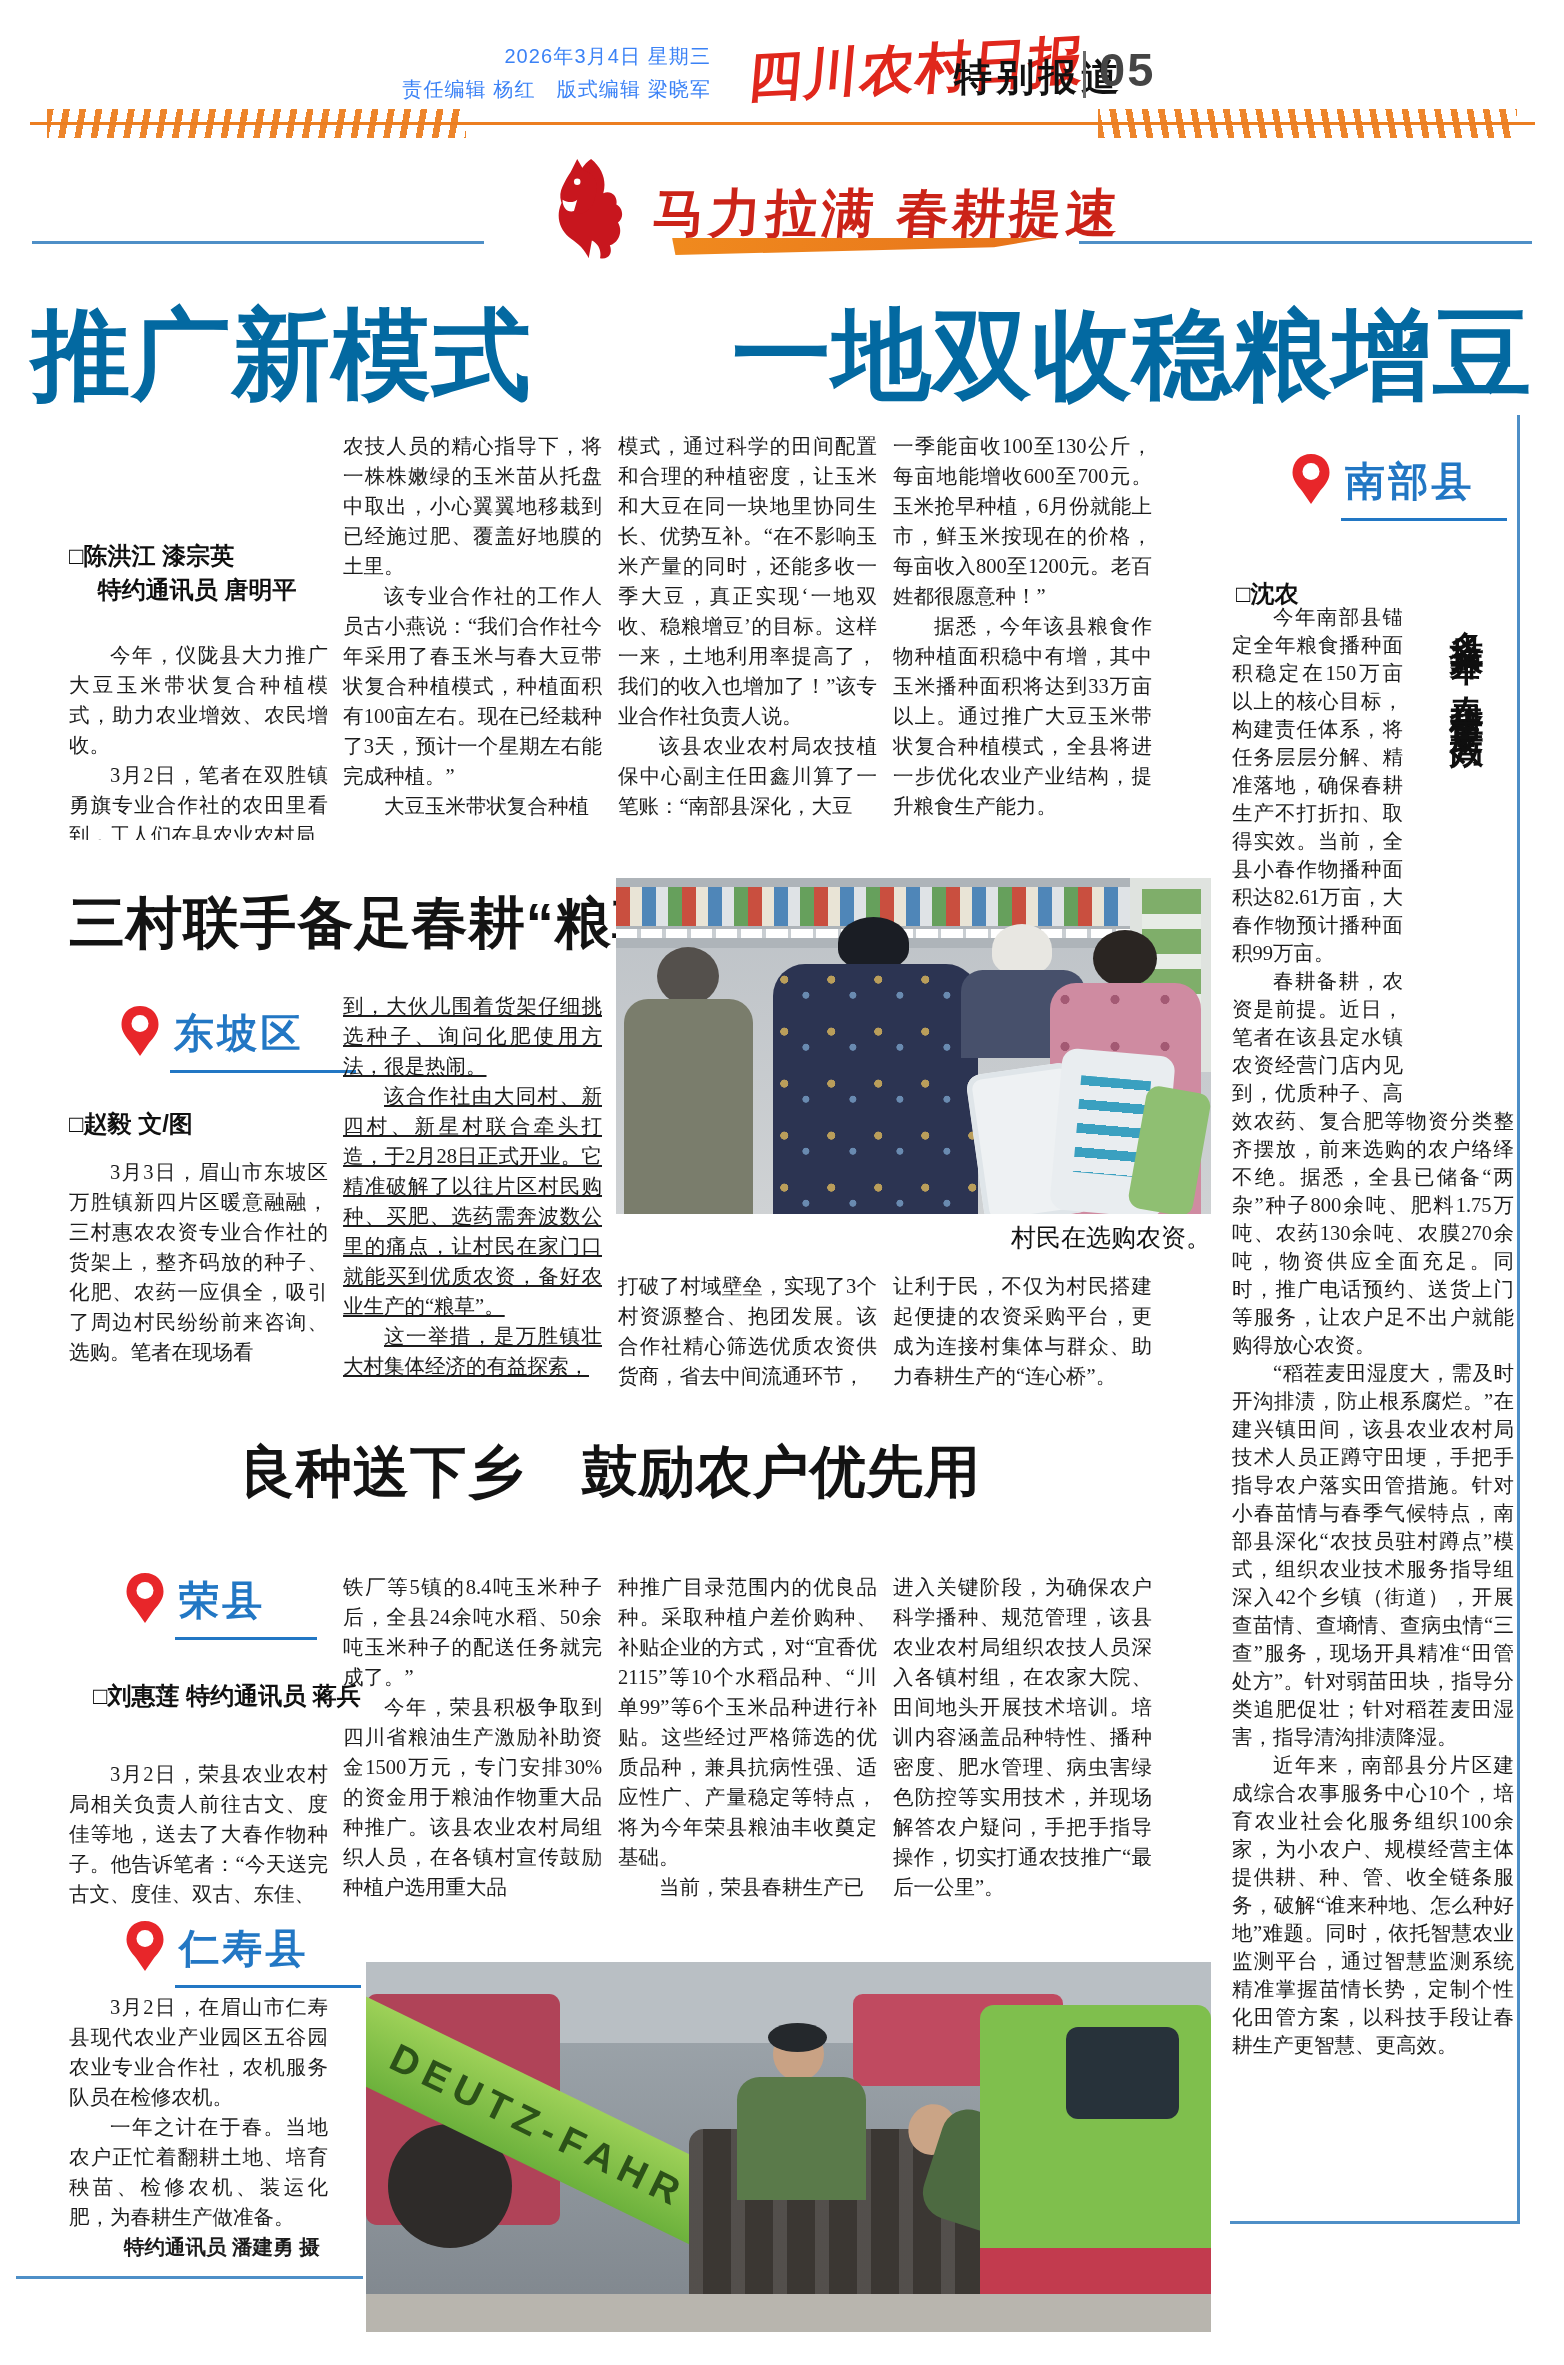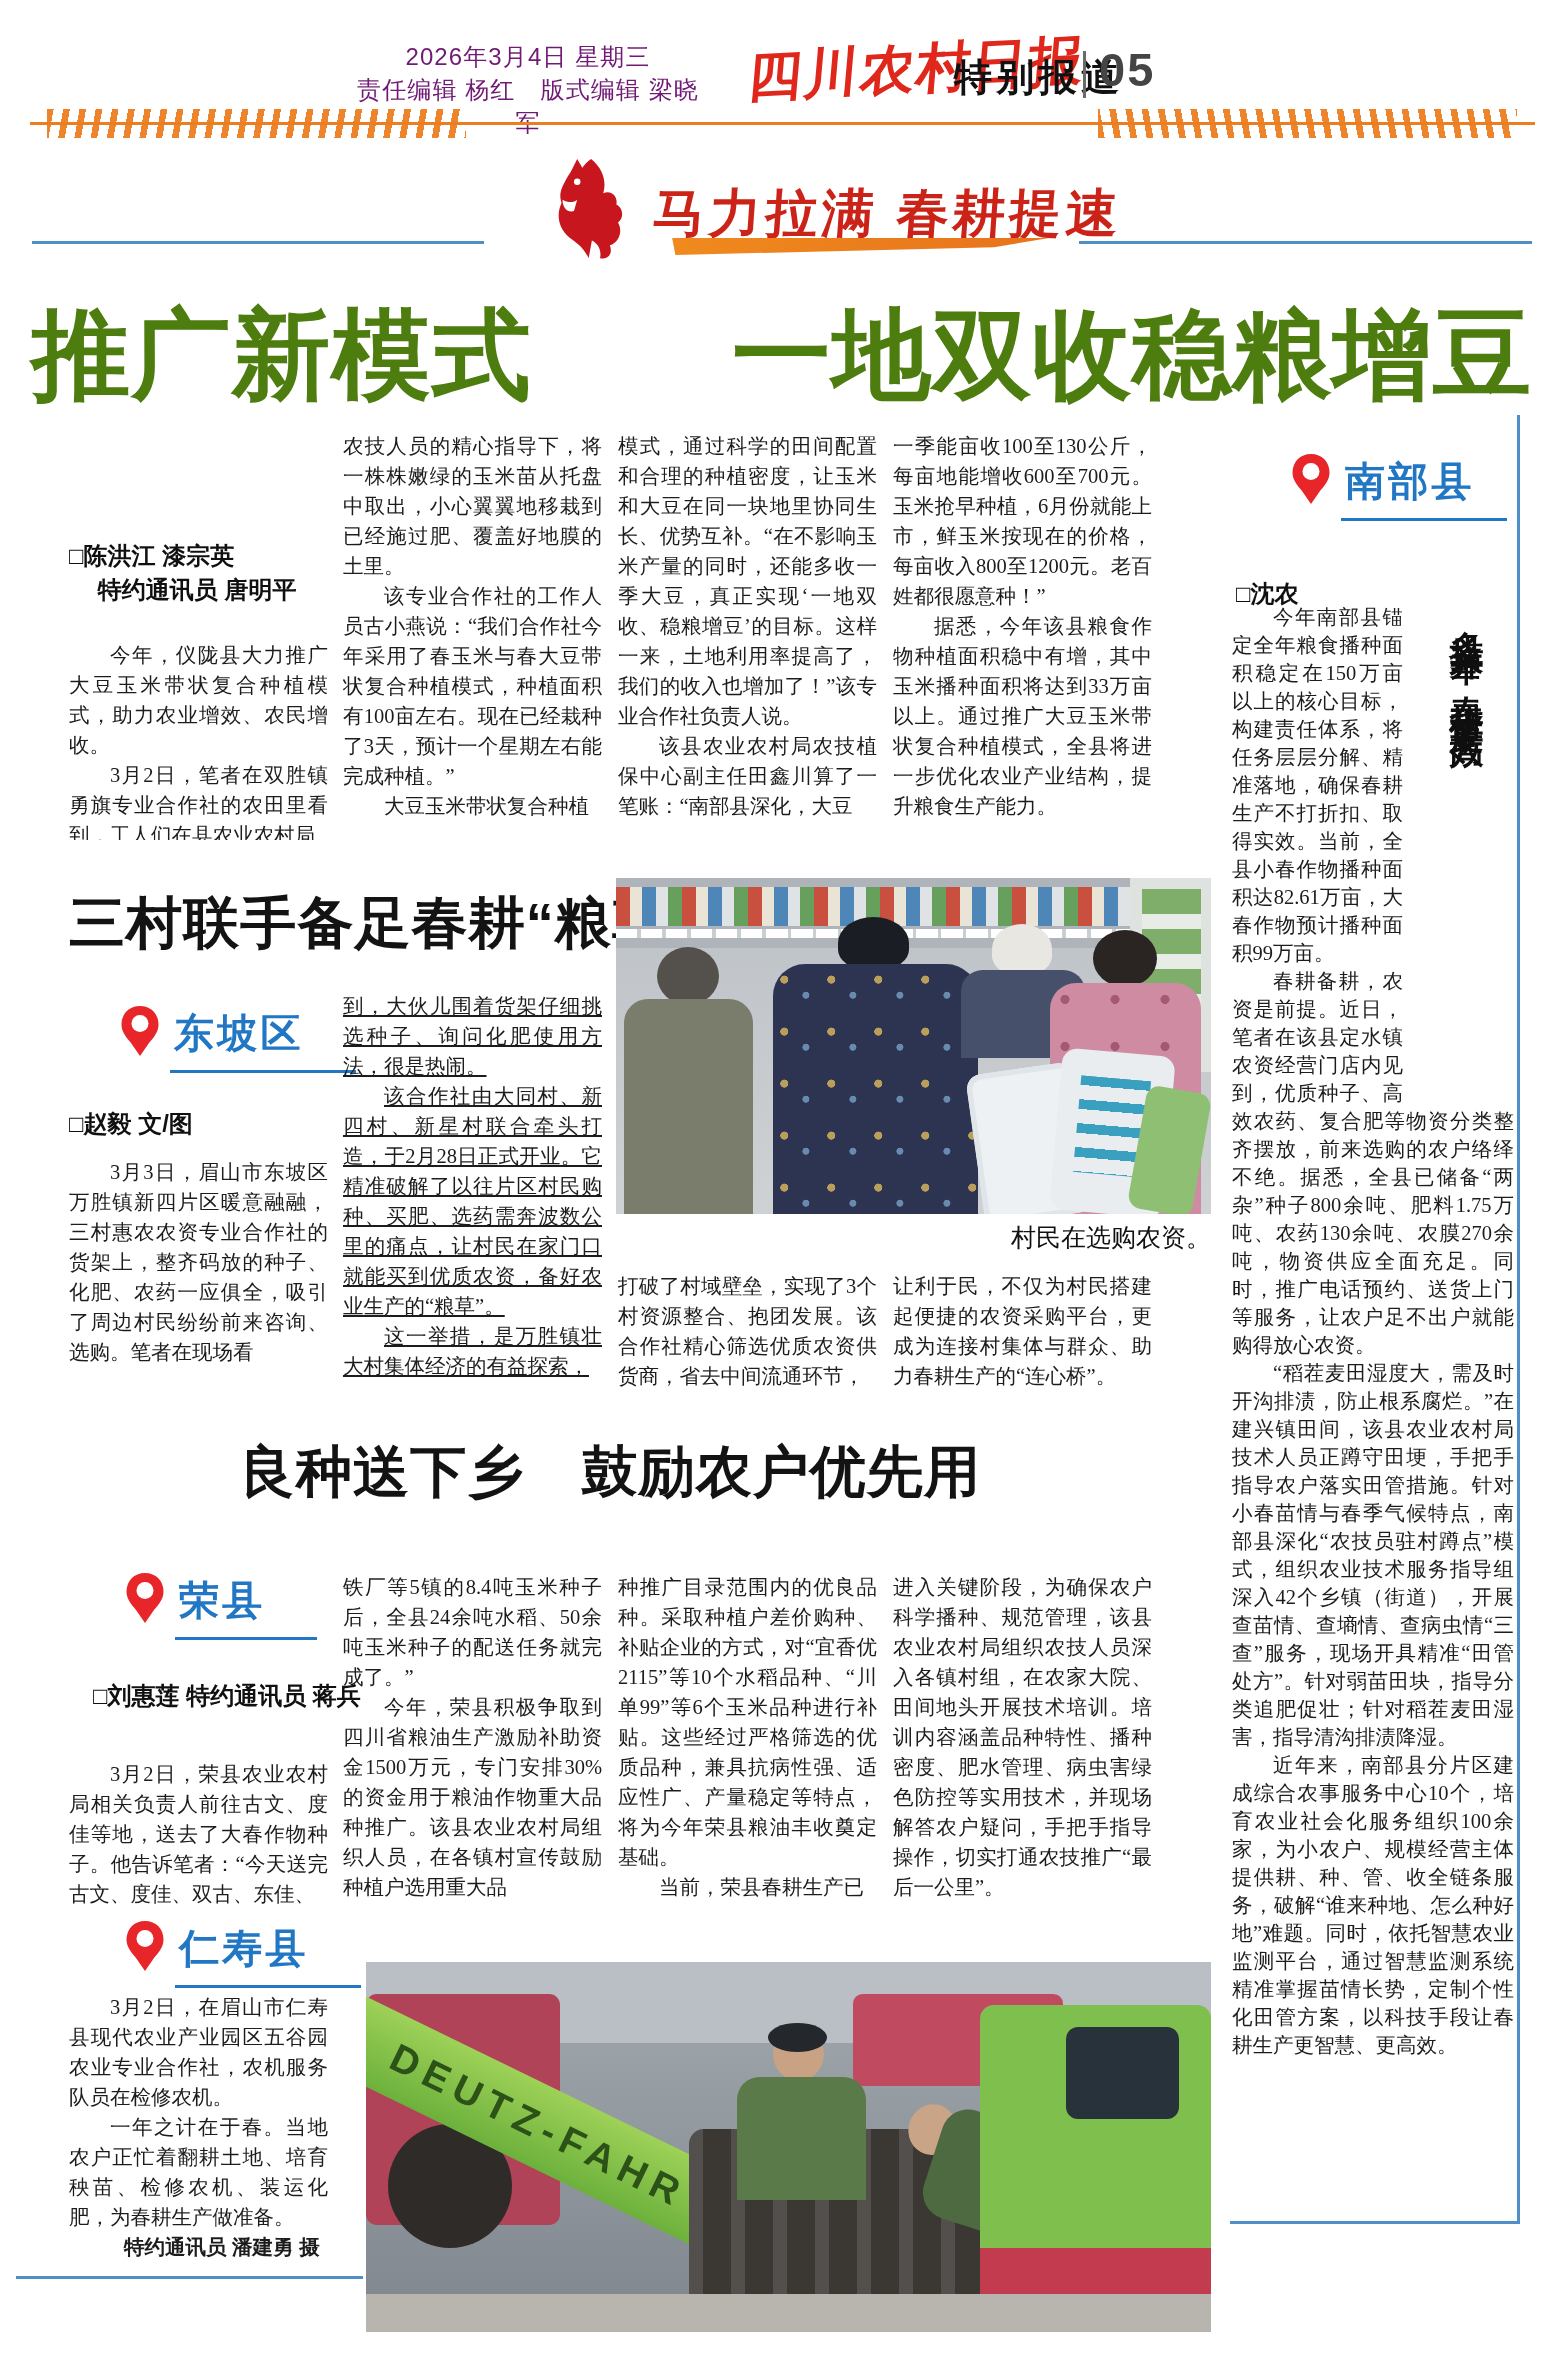--- a/index.html
+++ b/index.html
@@ -3,40 +3,40 @@
 <meta charset="utf-8">
 <style>
   html,body{margin:0;padding:0;background:#888;}
   .page{position:relative;width:1564px;height:2366px;background:#ffffff;overflow:hidden;
         font-family:"Liberation Sans",sans-serif;color:#1b1b1b;}
   .abs{position:absolute;}
   .line{position:absolute;background:#4E8FC7;}
   .oline{position:absolute;background:#EC7E20;}
 
   
-  .hdr-dates{position:absolute;left:345px;top:40px;width:366px;text-align:center;
-             font-size:24px;line-height:33px;color:#701a75;letter-spacing:1.1px;}
+  .hdr-dates{position:absolute;left:345px;top:40px;width:366px;text-align:right;
+             font-size:20px;line-height:33px;color:#3b82f6;letter-spacing:1.1px;}
   .masthead{position:absolute;left:748px;top:33px;font-family:"Liberation Serif","DejaVu Serif",serif;
             font-size:54px;font-weight:900;color:#E0271C;transform:rotate(-3deg) skewX(-8deg);
             letter-spacing:2.2px;}
   .sect-name{position:absolute;left:954px;top:52px;font-size:38px;font-weight:900;color:#111;letter-spacing:4.3px;}
   .pageno{position:absolute;left:1099px;top:42px;font-size:47px;font-weight:700;color:#454545;letter-spacing:2.2px;}
   .wheat{position:absolute;top:109px;height:29px;width:419px;opacity:.95;}
   .wheat.l{background:repeating-linear-gradient(100deg,#EC7E20 0 6.5px,rgba(0,0,0,0) 6.5px 16px);}
   .wheat.r{background:repeating-linear-gradient(80deg,#EC7E20 0 6.5px,rgba(0,0,0,0) 6.5px 16px);}
 
   
   .slogan{position:absolute;left:653px;top:179px;font-size:52px;font-weight:900;color:#CB2318;
           letter-spacing:4.3px;transform:skewX(-4deg);white-space:nowrap;}
   .swoosh{position:absolute;left:670px;top:238px;width:377px;height:17px;
           background:linear-gradient(90deg,#F08A1E,#E7731B);
           clip-path:polygon(0 0,100% 0,86% 55%,2% 100%);transform:skewX(-14deg);}
 
   .main-head{position:absolute;left:50%;top:290px;transform:translateX(-50%);
-             font-size:99px;font-weight:900;color:#4d7c0f;letter-spacing:1.1px;white-space:nowrap;}
+             font-size:99px;font-weight:900;color:#0369a1;letter-spacing:1.1px;white-space:nowrap;}
 
   
   .loc{position:absolute;display:flex;align-items:flex-start;gap:9.7px;}
   .loc .pin{width:40px;height:52px;flex:none;}
   .loc .name{font-size:40px;font-weight:900;color:#2277C4;padding:1.1px 52px 8.6px 4.3px;
              border-bottom:3.2px solid #2277C4;letter-spacing:3.2px;white-space:nowrap;}
   .byline{position:absolute;font-size:24px;font-weight:700;color:#101010;line-height:34px;white-space:nowrap;}
   .sec-head{position:absolute;font-weight:900;color:#131313;font-size:56px;letter-spacing:1.1px;white-space:nowrap;}
 
   

